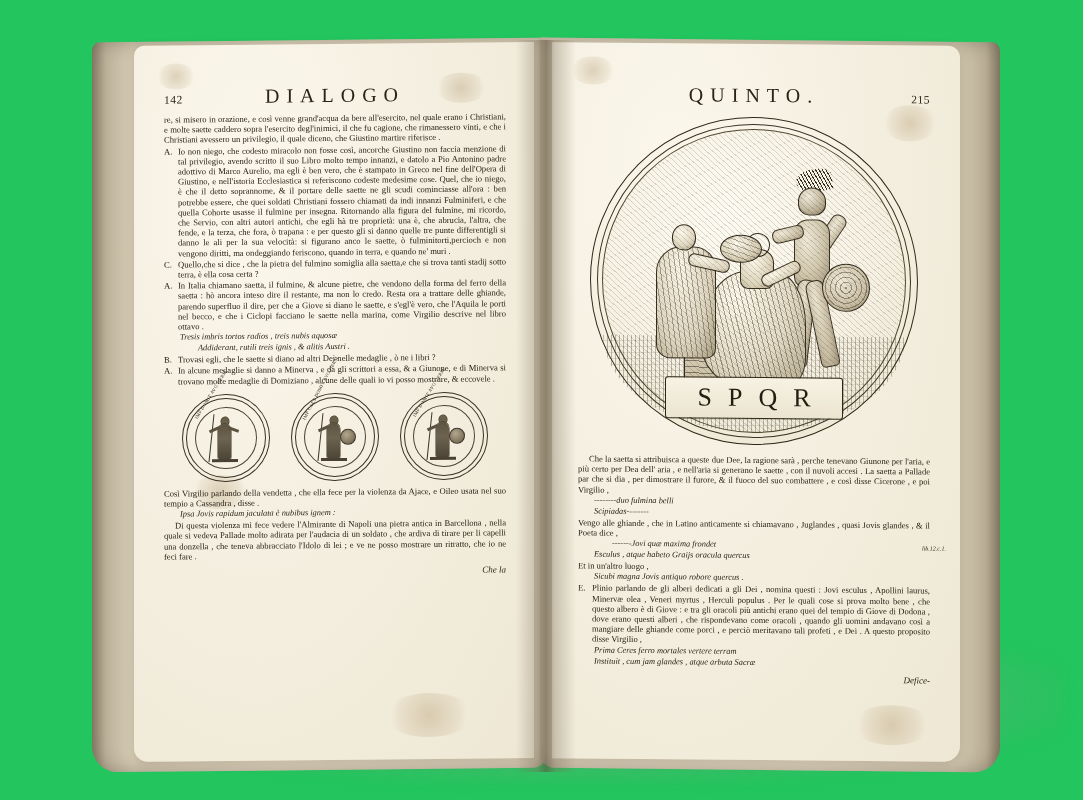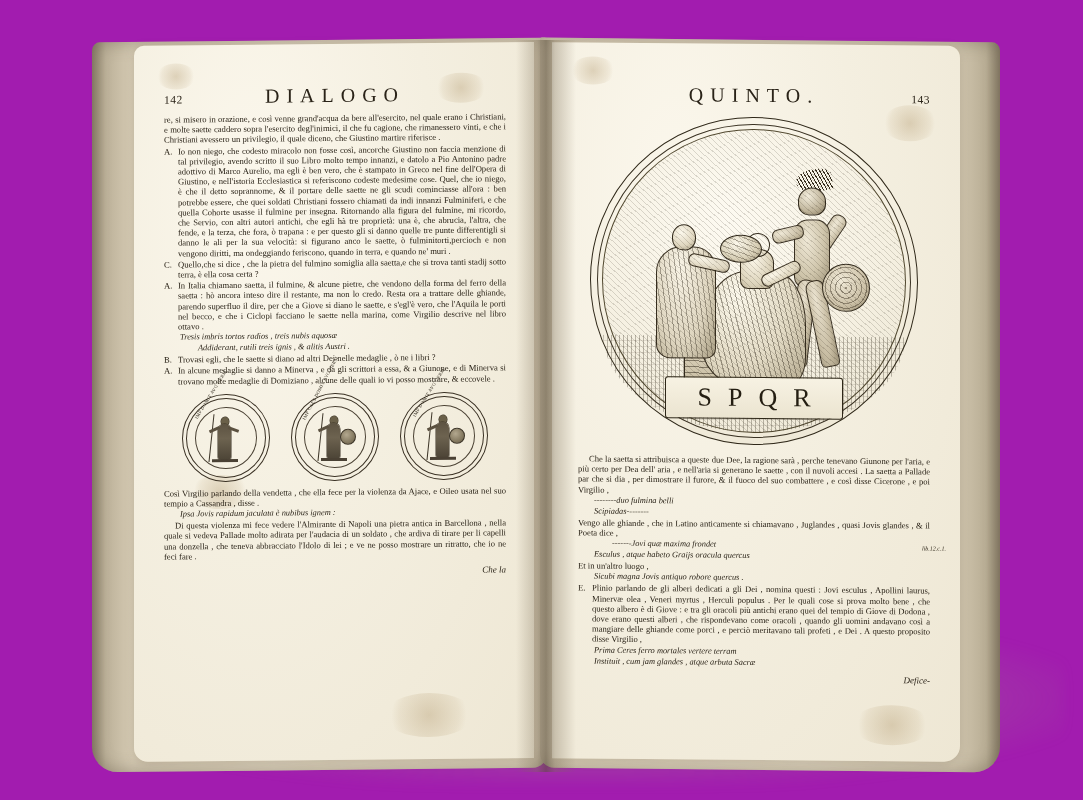--- a/index.html
+++ b/index.html
@@ -11,21 +11,21 @@
     width: 1083px;
     height: 800px;
     overflow: hidden;
     font-family: "Liberation Serif", serif;
   }
 
   #stage {
     position: relative;
     width: 1083px;
     height: 800px;
-    background: #a21caf;
+    background: #22c55e;
     overflow: hidden;
   }
 
   
   .book {
     position: absolute;
     left: 44px;
     top: 14px;
     width: 995px;
     height: 772px;
@@ -614,21 +614,21 @@
 
       <div class="foxing" style="left:18px;  top:14px;  width:46px; height:28px;"></div>
       <div class="foxing" style="left:330px; top:60px;  width:56px; height:36px;"></div>
       <div class="foxing" style="left:300px; top:660px; width:80px; height:40px;"></div>
 
       <div class="textcol" style="left:26px; top:40px; width:352px;">
 
         <div class="header">
           <div class="folio" style="visibility:hidden;">143</div>
           <div class="runhead right">QUINTO.</div>
-          <div class="folio">143</div>
+          <div class="folio">215</div>
         </div>
 
         <div class="bigmedal">
           <div class="ring1"></div>
           <div class="ring2"></div>
           <div class="ring3"></div>
           <div class="ground"></div>
 
           <div class="scene">
 

